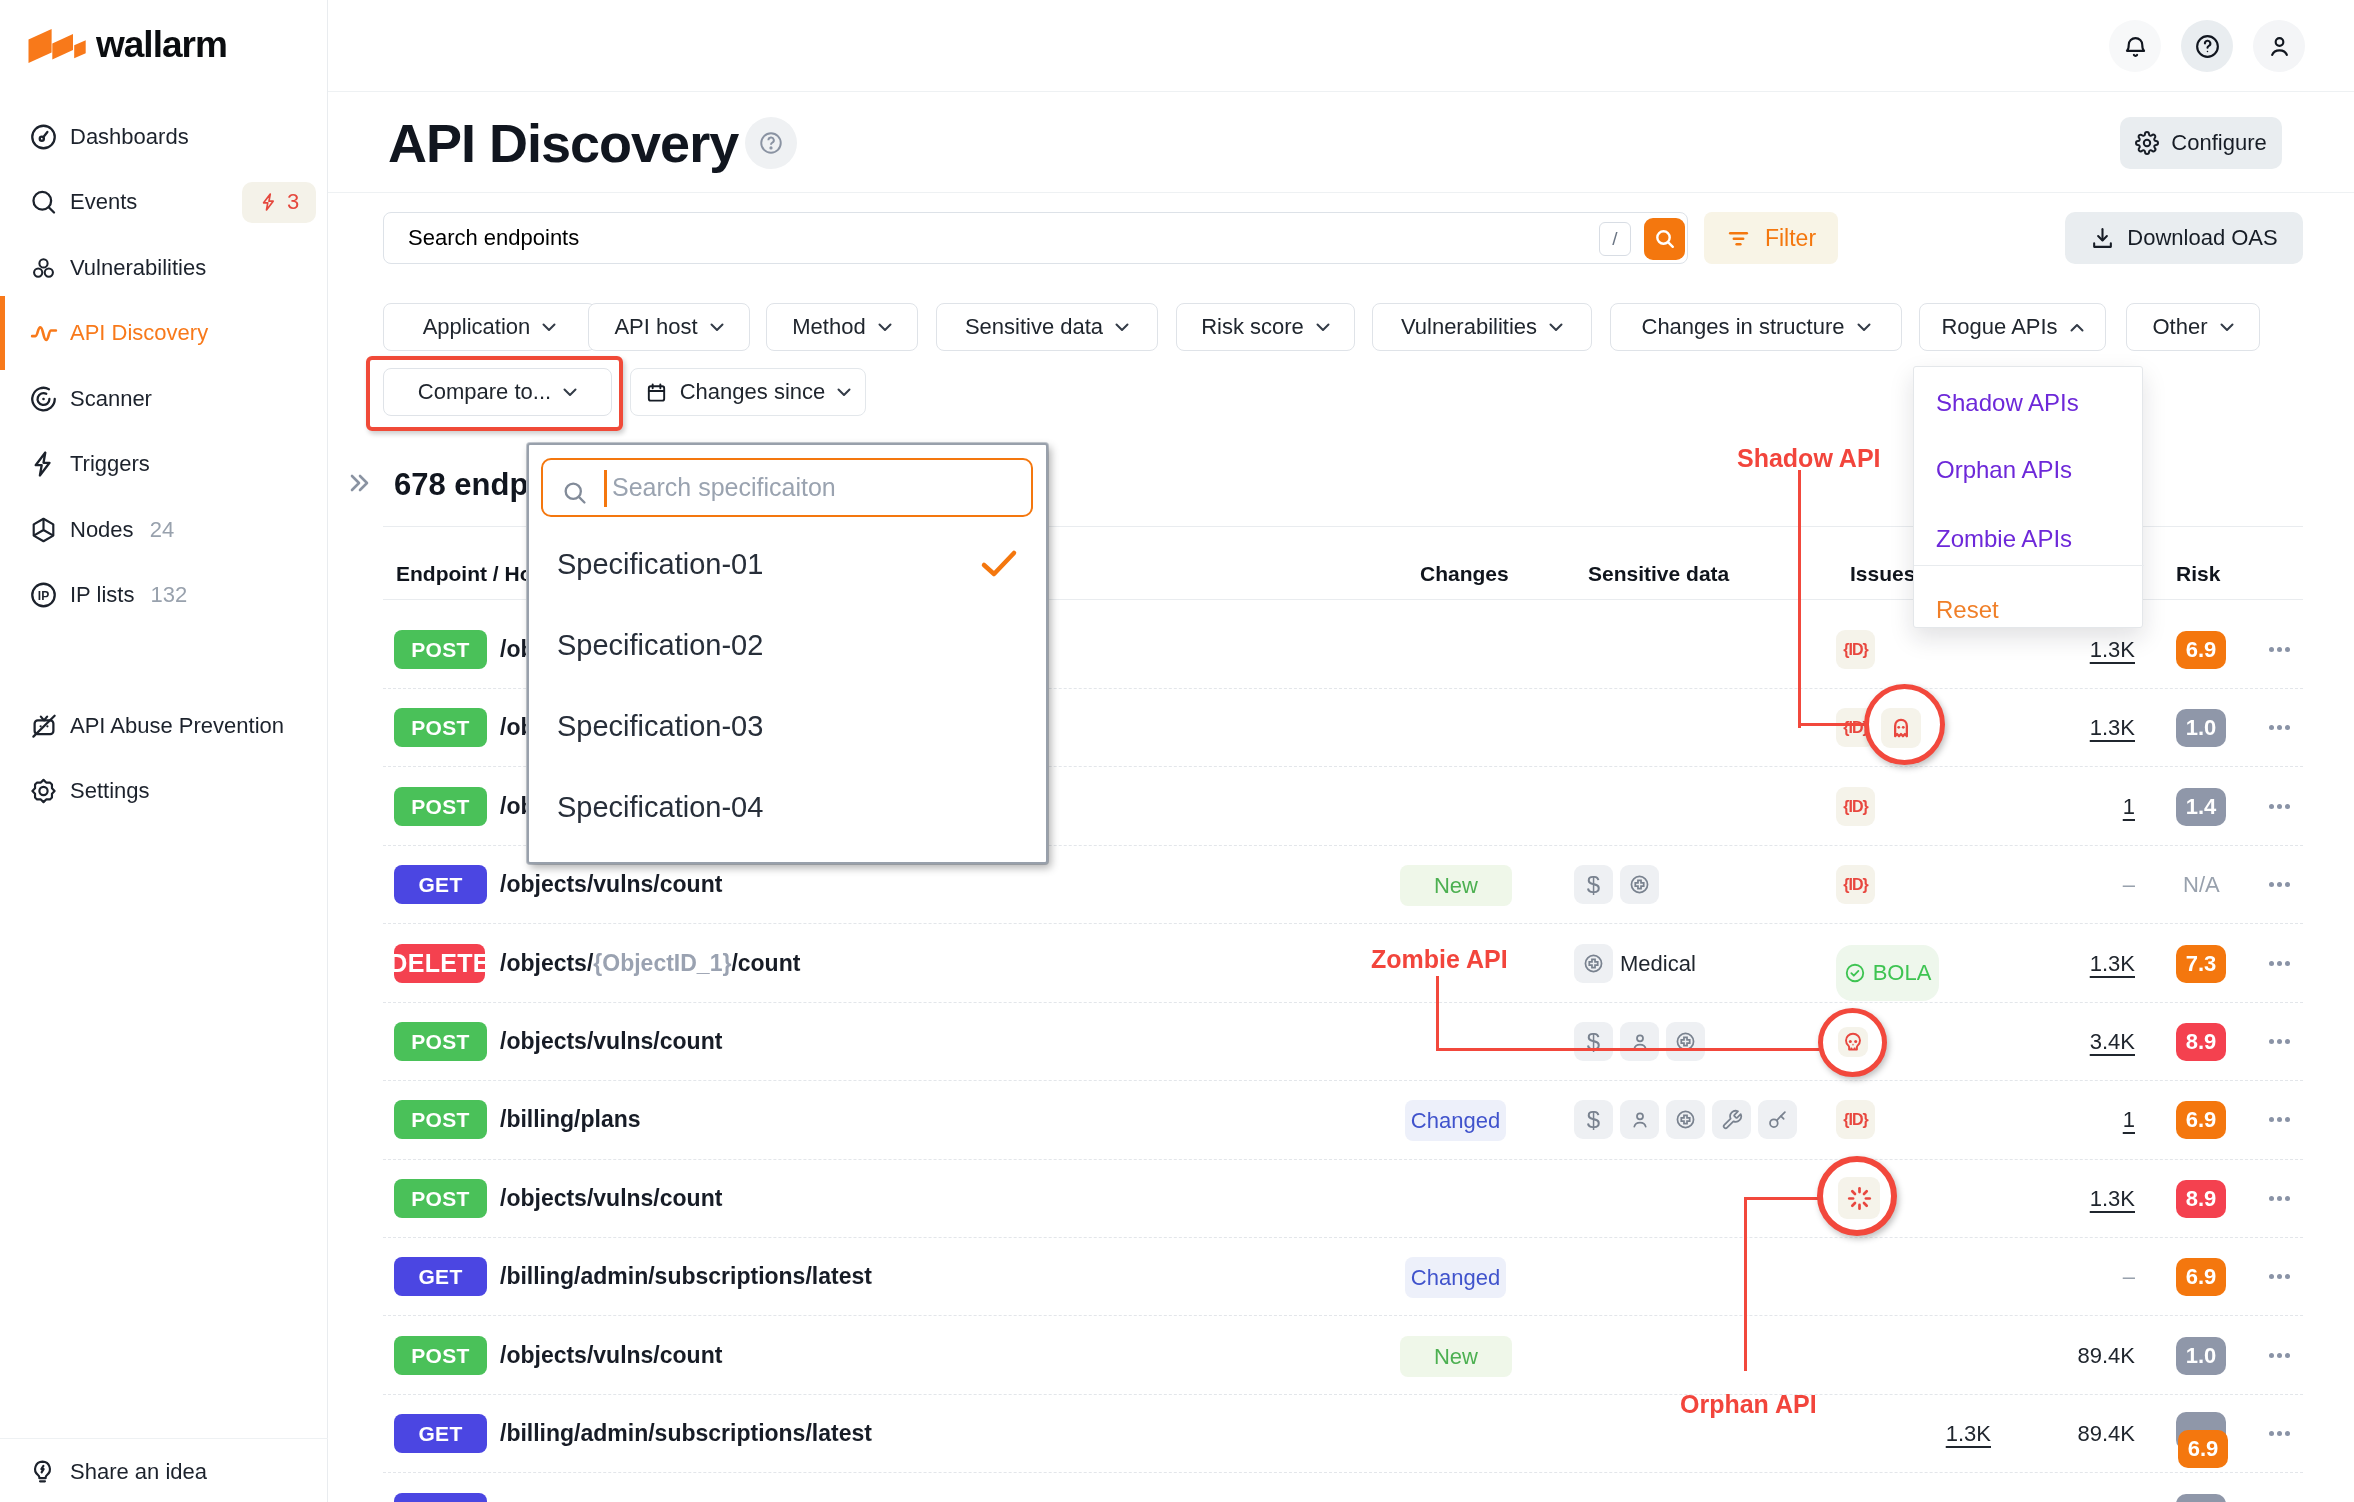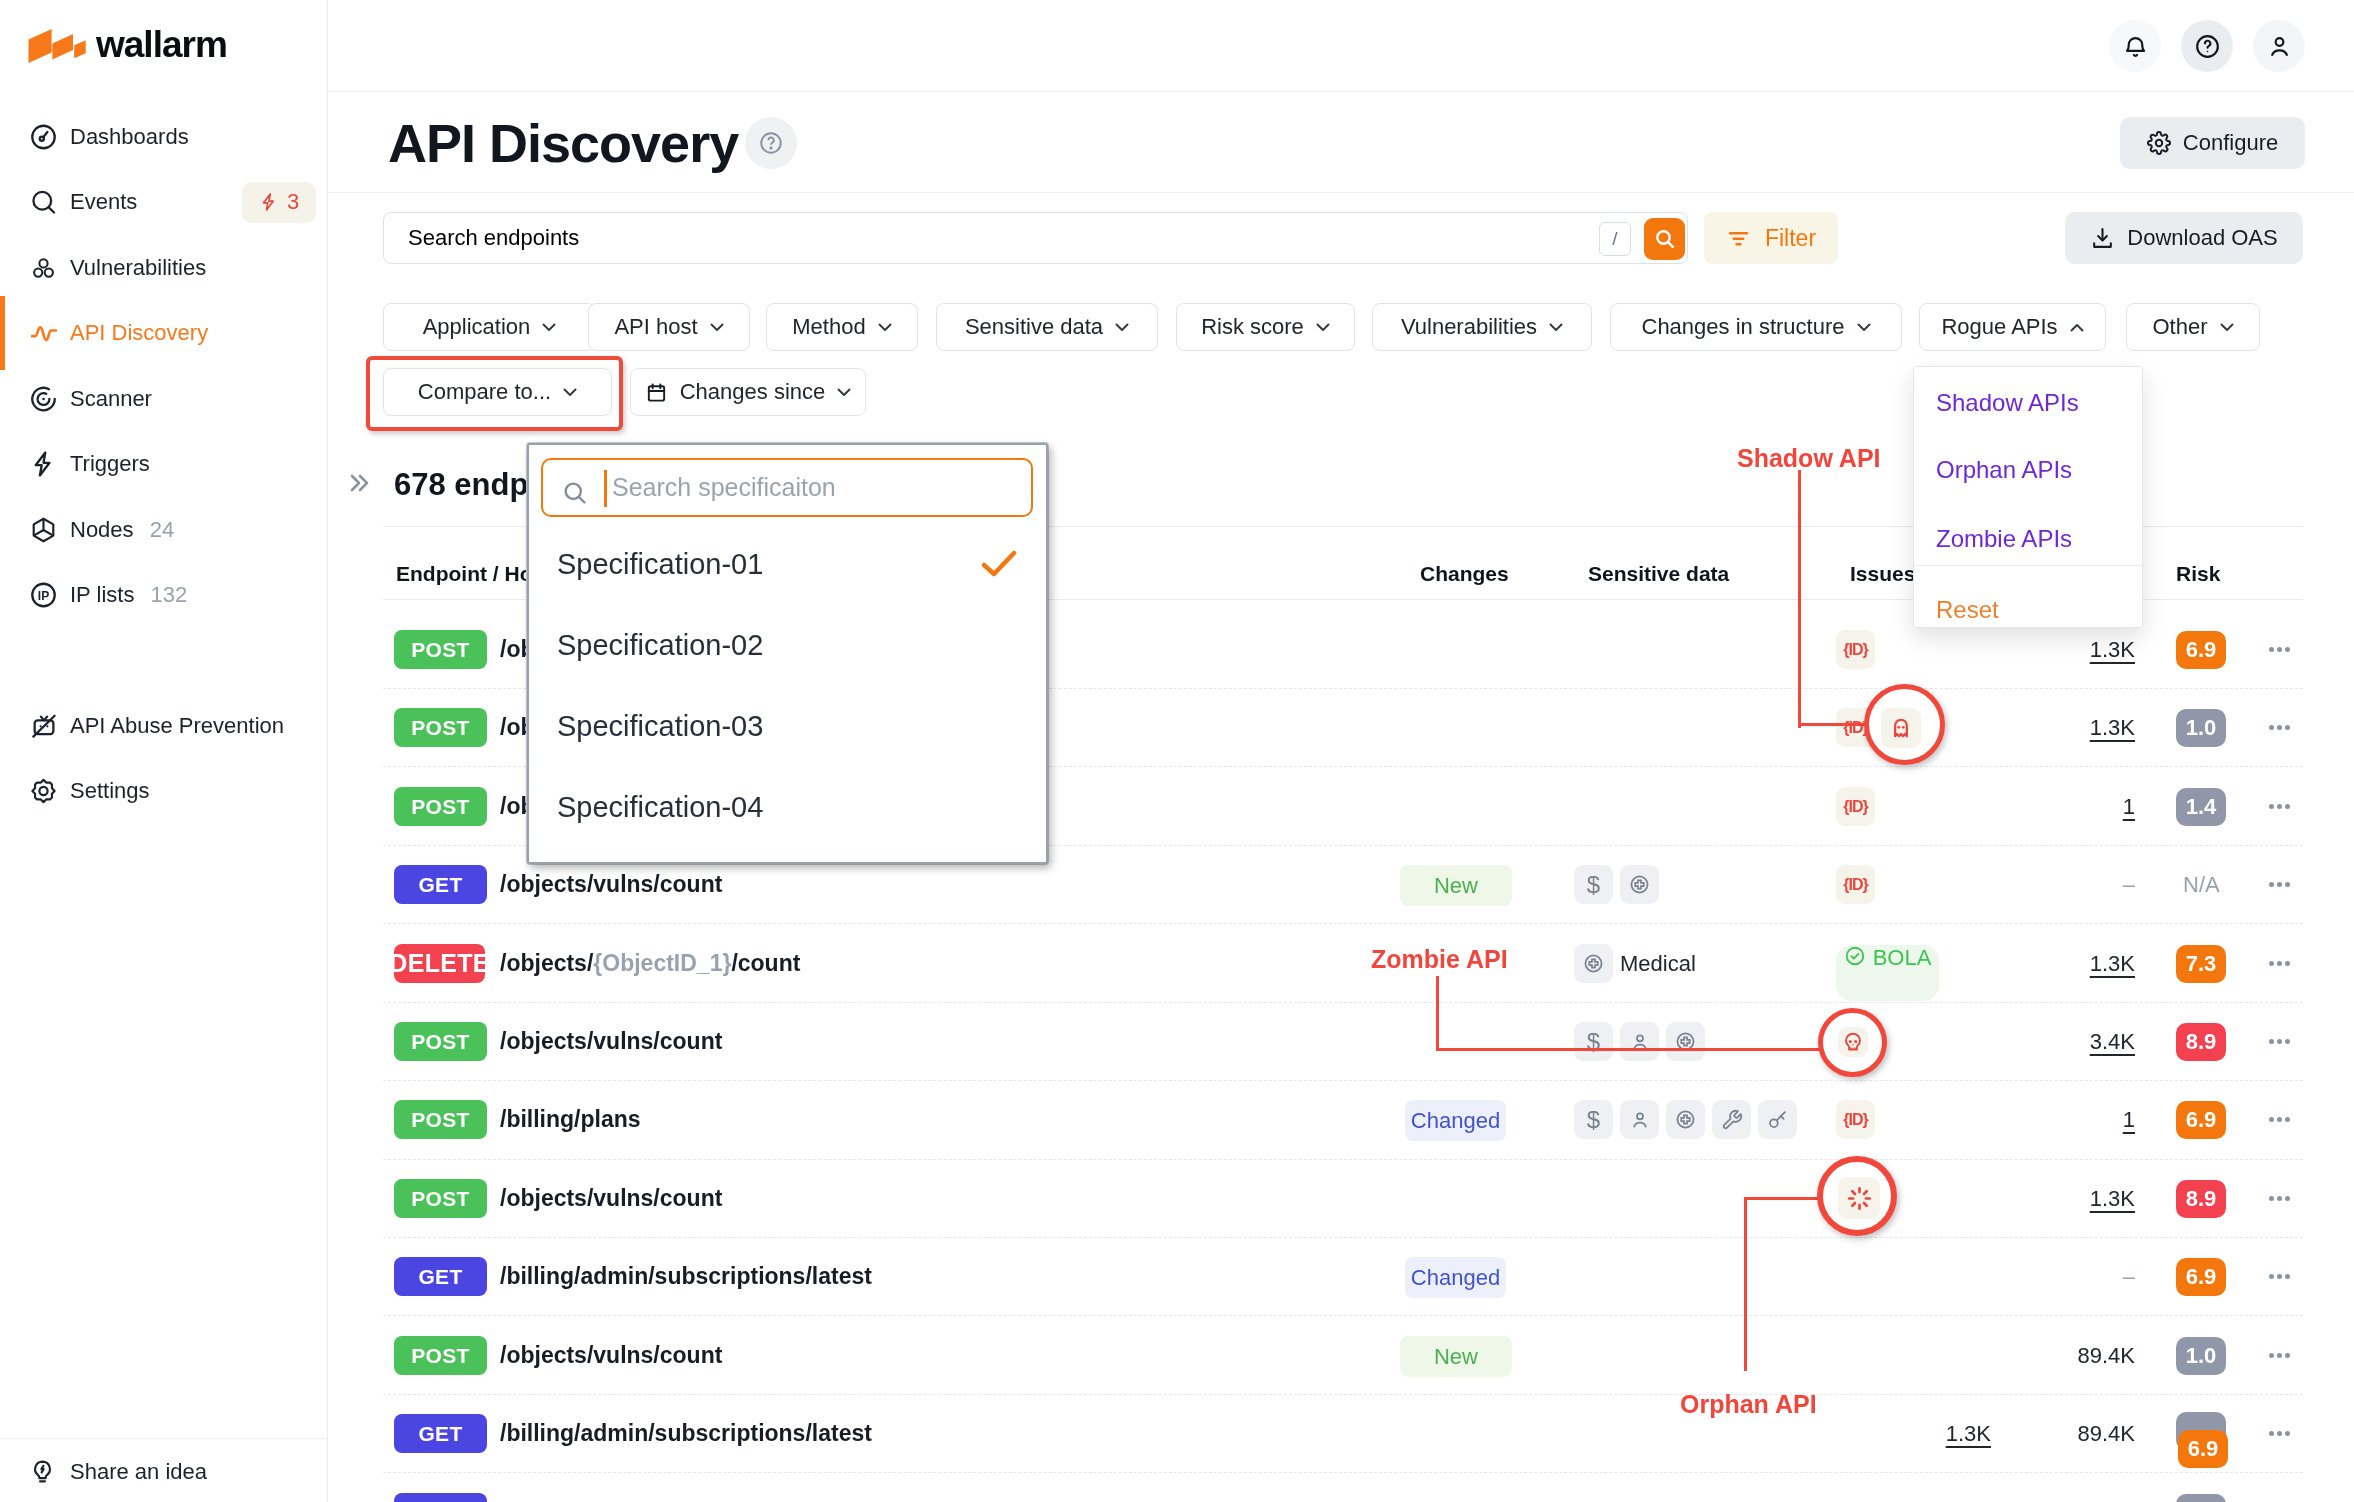--- a/index.html
+++ b/index.html
@@ -187,21 +187,21 @@
       <circle cx="12" cy="16.4" r="0.7" fill="#11161f" stroke="none"></circle>
     </svg>
 </div>
 <div class="cbtn" style="left:2253px;background:#f4f5f7">
   <svg width="27" height="27" viewBox="0 0 24 24" fill="none" stroke="#11161f" stroke-width="1.9" stroke-linecap="round">
       <circle cx="12" cy="8" r="3.4"></circle>
       <path d="M5.5 19.5a6.8 5.8 0 0 1 13 0"></path>
     </svg>
 </div>
 
-<div class="gbtn" style="left:2120px;top:117px;width:185px;height:52px">
+<div class="gbtn" style="left:2120px;top:117px;width:162px;height:52px">
   <svg width="24" height="24" viewBox="0 0 24 24" fill="none" stroke="#171d26" stroke-width="2" stroke-linecap="round" stroke-linejoin="round">
       <circle cx="12" cy="12" r="3.2"></circle>
       <path d="M19.4 15a1.7 1.7 0 0 0 .34 1.87l.06.06a2 2 0 1 1-2.83 2.83l-.06-.06a1.7 1.7 0 0 0-1.87-.34 1.7 1.7 0 0 0-1 1.51V21a2 2 0 1 1-4 0v-.09a1.7 1.7 0 0 0-1-1.51 1.7 1.7 0 0 0-1.87.34l-.06.06a2 2 0 1 1-2.83-2.83l.06-.06a1.7 1.7 0 0 0 .34-1.87 1.7 1.7 0 0 0-1.51-1H3a2 2 0 1 1 0-4h.09a1.7 1.7 0 0 0 1.51-1 1.7 1.7 0 0 0-.34-1.87l-.06-.06a2 2 0 1 1 2.83-2.83l.06.06a1.7 1.7 0 0 0 1.87.34h0a1.7 1.7 0 0 0 1-1.51V3a2 2 0 1 1 4 0v.09a1.7 1.7 0 0 0 1 1.51h0a1.7 1.7 0 0 0 1.87-.34l.06-.06a2 2 0 1 1 2.83 2.83l-.06.06a1.7 1.7 0 0 0-.34 1.87v0a1.7 1.7 0 0 0 1.51 1H21a2 2 0 1 1 0 4h-.09a1.7 1.7 0 0 0-1.51 1z"></path>
     </svg>
   <span>Configure</span>
 </div>
 <div class="gbtn" style="left:2065px;top:212px;width:238px;height:52px">
   <svg width="25" height="25" viewBox="0 0 24 24" fill="none" stroke="#171d26" stroke-width="2" stroke-linecap="round" stroke-linejoin="round">
       <path d="M12 3v10.5"></path>
       <path d="M7.8 9.7l4.2 4.2 4.2-4.2"></path>
@@ -351,21 +351,21 @@
 
 <div class="mb del" style="top:944px;width:91px;font-size:25px">DELETE</div>
 <div class="path" style="top:950px">/objects/<span class="gv">{ObjectID_1}</span>/count</div>
 <div class="sd" style="left:1574px;top:944px">
     <svg width="23" height="23" viewBox="0 0 24 24" fill="none" stroke="#79828f" stroke-width="1.8">
       <circle cx="12" cy="12" r="8.4"></circle>
       <path d="M10.4 7.6h3.2v2.8h2.8v3.2h-2.8v2.8h-3.2v-2.8H7.6v-3.2h2.8z"></path>
     </svg>
   </div>
 <div class="abs" style="left:1620px;top:951px;font-size:22px;color:#20262e">Medical</div>
-<div class="abs" style="left:1836px;top:945px;width:103px;height:56px;background:#eef7ec;border-radius:16px;display:flex;justify-content:center;gap:7px;font-size:22px;color:#3ec452">
+<div class="abs" style="left:1836px;top:945px;width:103px;height:56px;background:#eef7ec;border-radius:16px;display:flex;align-items:center;justify-content:center;gap:7px;font-size:22px;color:#3ec452">
 <svg width="22" height="22" viewBox="0 0 24 24" fill="none" stroke="#3ec452" stroke-width="2">
       <circle cx="12" cy="12" r="9"></circle>
       <path d="M8 12.2l2.7 2.7 5-5.2" stroke-linecap="round" stroke-linejoin="round"></path>
     </svg>BOLA</div>
 <div class="hit" style="top:951px">1.3K</div>
 <div class="risk ro" style="top:945px">7.3</div>
 <div class="dots" style="top:961px">
     <i></i>
     <i></i>
     <i></i>

